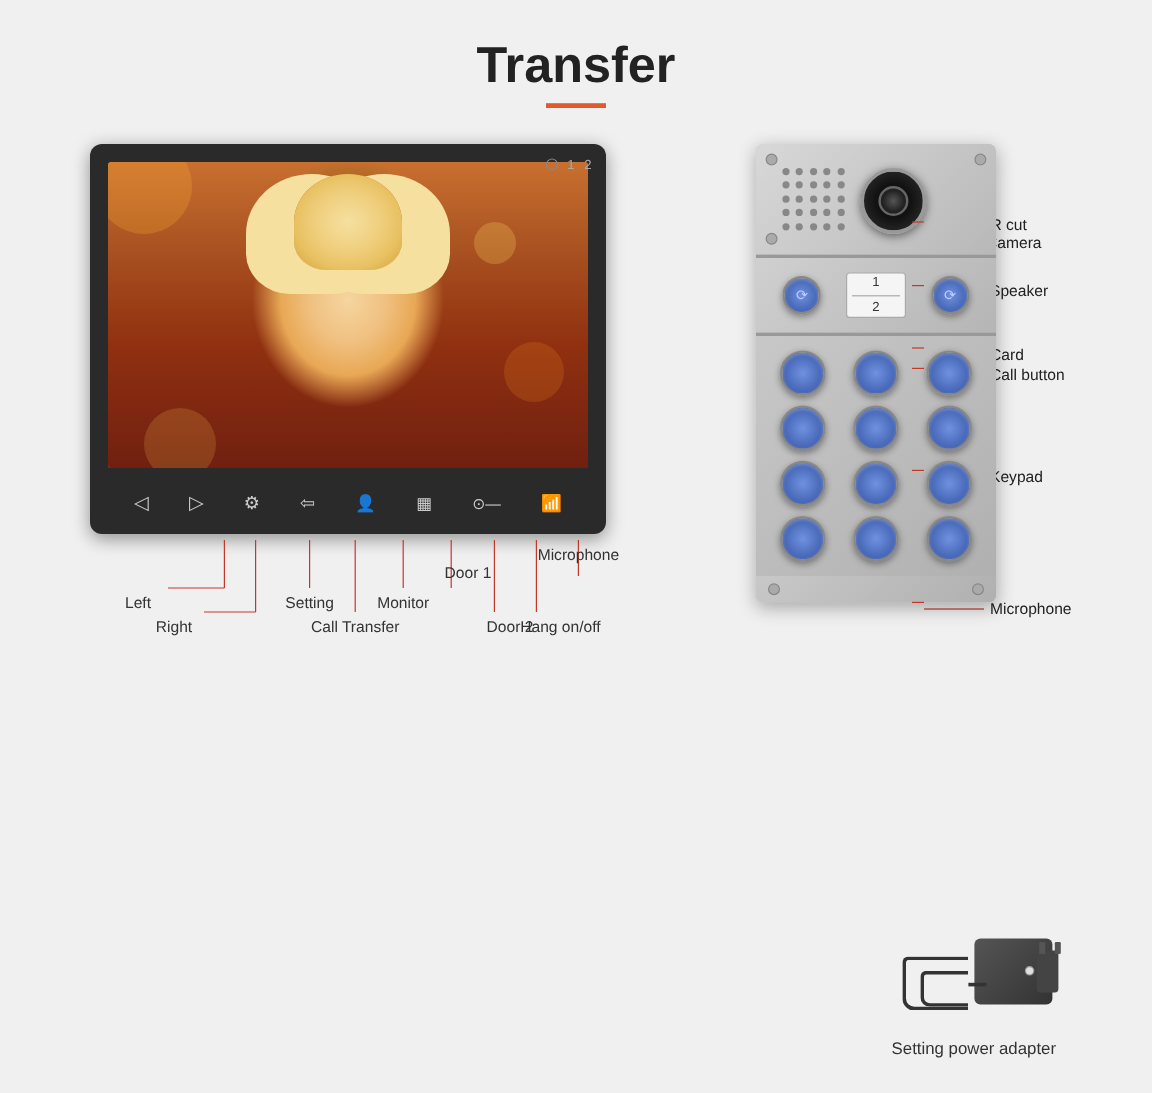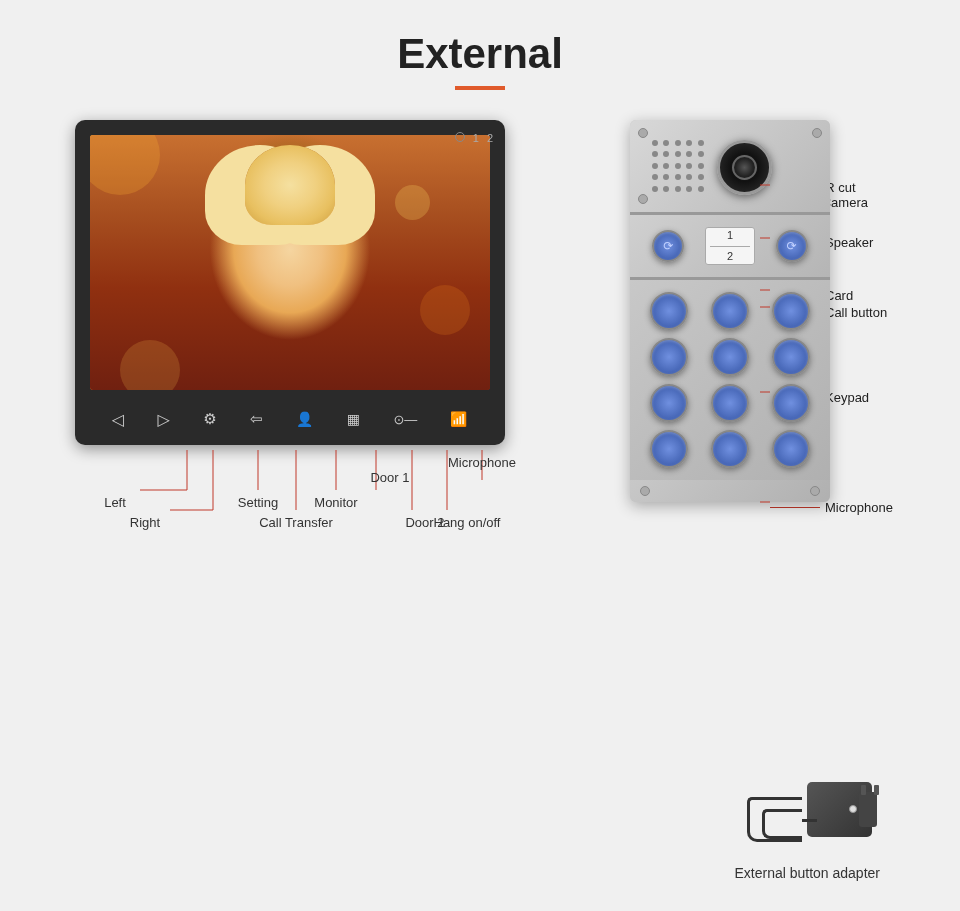--- a/index.html
+++ b/index.html
@@ -285,21 +285,21 @@
       margin-top: 8px;
     }
 
     .monitor-wrapper {
       position: relative;
     }
   </style>
 </head>
 <body>
 
-<h1 class="page-title">External</h1>
+<h1 class="page-title">Transfer</h1>
 <div class="title-underline"></div>
 
 <div class="main-content">
 
   <div class="monitor-section">
     <div class="monitor-wrapper">
       <div class="monitor-outer">
         <div class="monitor-screen">
 
           <div class="monitor-bokeh" style="width:80px;height:80px;background:rgba(255,180,50,0.4);top:-20px;left:-10px;"></div>
@@ -501,14 +501,14 @@
 
       <div style="position:absolute;left:55px;top:52px;width:15px;height:3px;background:#333;"></div>
 
       <div style="position:absolute;right:0;top:25px;width:18px;height:35px;background:#444;border-radius:3px;"></div>
       <div style="position:absolute;right:-2px;top:18px;width:5px;height:10px;background:#555;border-radius:1px;"></div>
       <div style="position:absolute;right:11px;top:18px;width:5px;height:10px;background:#555;border-radius:1px;"></div>
 
       <div style="position:absolute;right:20px;top:38px;width:8px;height:8px;border-radius:50%;background:#e0e0e0;border:1px solid #999;"></div>
     </div>
   </div>
-  <div class="adapter-label-text">External button adapter</div>
+  <div class="adapter-label-text">Setting power adapter</div>
 </div>
 
 </body></html>

